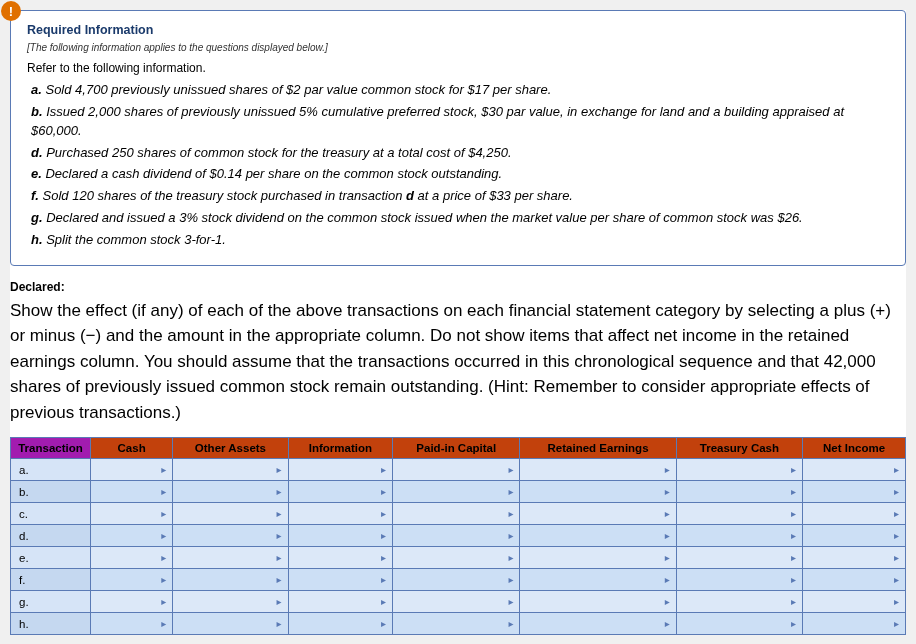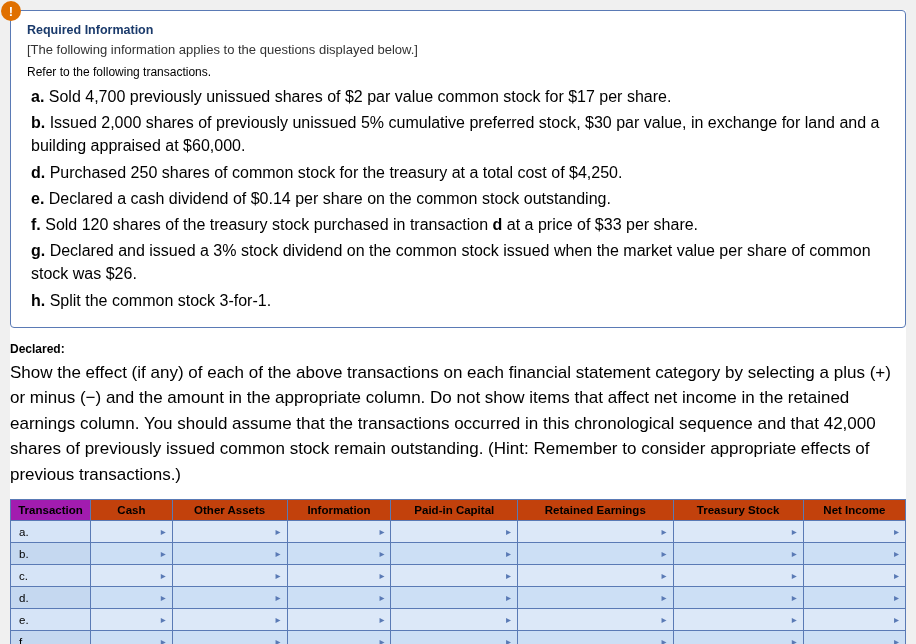--- a/index.html
+++ b/index.html
@@ -40,37 +40,39 @@
       align-items: center;
       justify-content: center;
     }
     .info-title {
       font-weight: bold;
       color: #1a3a6b;
       margin-bottom: 5px;
       font-size: 12.5px;
     }
     .info-subtitle {
+      font-style: italic;
       color: #333;
       margin-bottom: 8px;
-      font-size: 13px;
+      font-size: 10px;
     }
     .info-intro {
       margin-bottom: 6px;
       font-size: 12px;
     }
     .info-list {
       list-style: none;
       padding-left: 0;
     }
     .info-list li {
       margin-bottom: 3px;
-      font-size: 16px;
+      font-size: 13px;
       line-height: 1.45;
       padding-left: 4px;
+      font-style: italic;
     }
     .info-list li span.label {
       font-weight: bold;
     }
 
     
     .required-section {
       margin-bottom: 12px;
     }
     .required-title {
@@ -133,21 +135,21 @@
   </style>
 </head>
 <body>
 
 <div class="page-container">
 
   <div class="info-box">
     <div class="info-box-icon">!</div>
     <div class="info-title">Required Information</div>
     <div class="info-subtitle">[The following information applies to the questions displayed below.]</div>
-    <div class="info-intro">Refer to the following transactions.</div>
+    <div class="info-intro">Refer to the following information.</div>
     <ul class="info-list">
       <li><span class="label">a.</span> Sold 4,700 previously unissued shares of $2 par value common stock for $17 per share.</li>
       <li><span class="label">b.</span> Issued 2,000 shares of previously unissued 5% cumulative preferred stock, $30 par value, in exchange for land and a building appraised at $60,000.</li>
       <li><span class="label">d.</span> Purchased 250 shares of common stock for the treasury at a total cost of $4,250.</li>
       <li><span class="label">e.</span> Declared a cash dividend of $0.14 per share on the common stock outstanding.</li>
       <li><span class="label">f.</span> Sold 120 shares of the treasury stock purchased in transaction <strong>d</strong> at a price of $33 per share.</li>
       <li><span class="label">g.</span> Declared and issued a 3% stock dividend on the common stock issued when the market value per share of common stock was $26.</li>
       <li><span class="label">h.</span> Split the common stock 3-for-1.</li>
     </ul>
   </div>
@@ -159,21 +161,21 @@
 
   <table class="data-table">
     <thead>
       <tr>
         <th>Transaction</th>
         <th>Cash</th>
         <th>Other Assets</th>
         <th>Information</th>
         <th>Paid-in Capital</th>
         <th>Retained Earnings</th>
-        <th>Treasury Stock</th>
+        <th>Treasury Cash</th>
         <th>Net Income</th>
       </tr>
     </thead>
     <tbody id="table-body">
     <tr>
           <td>a.</td>
           <td class="data-cell">
             <span class="cell-arrow">▸</span>
           </td>
           <td class="data-cell">

